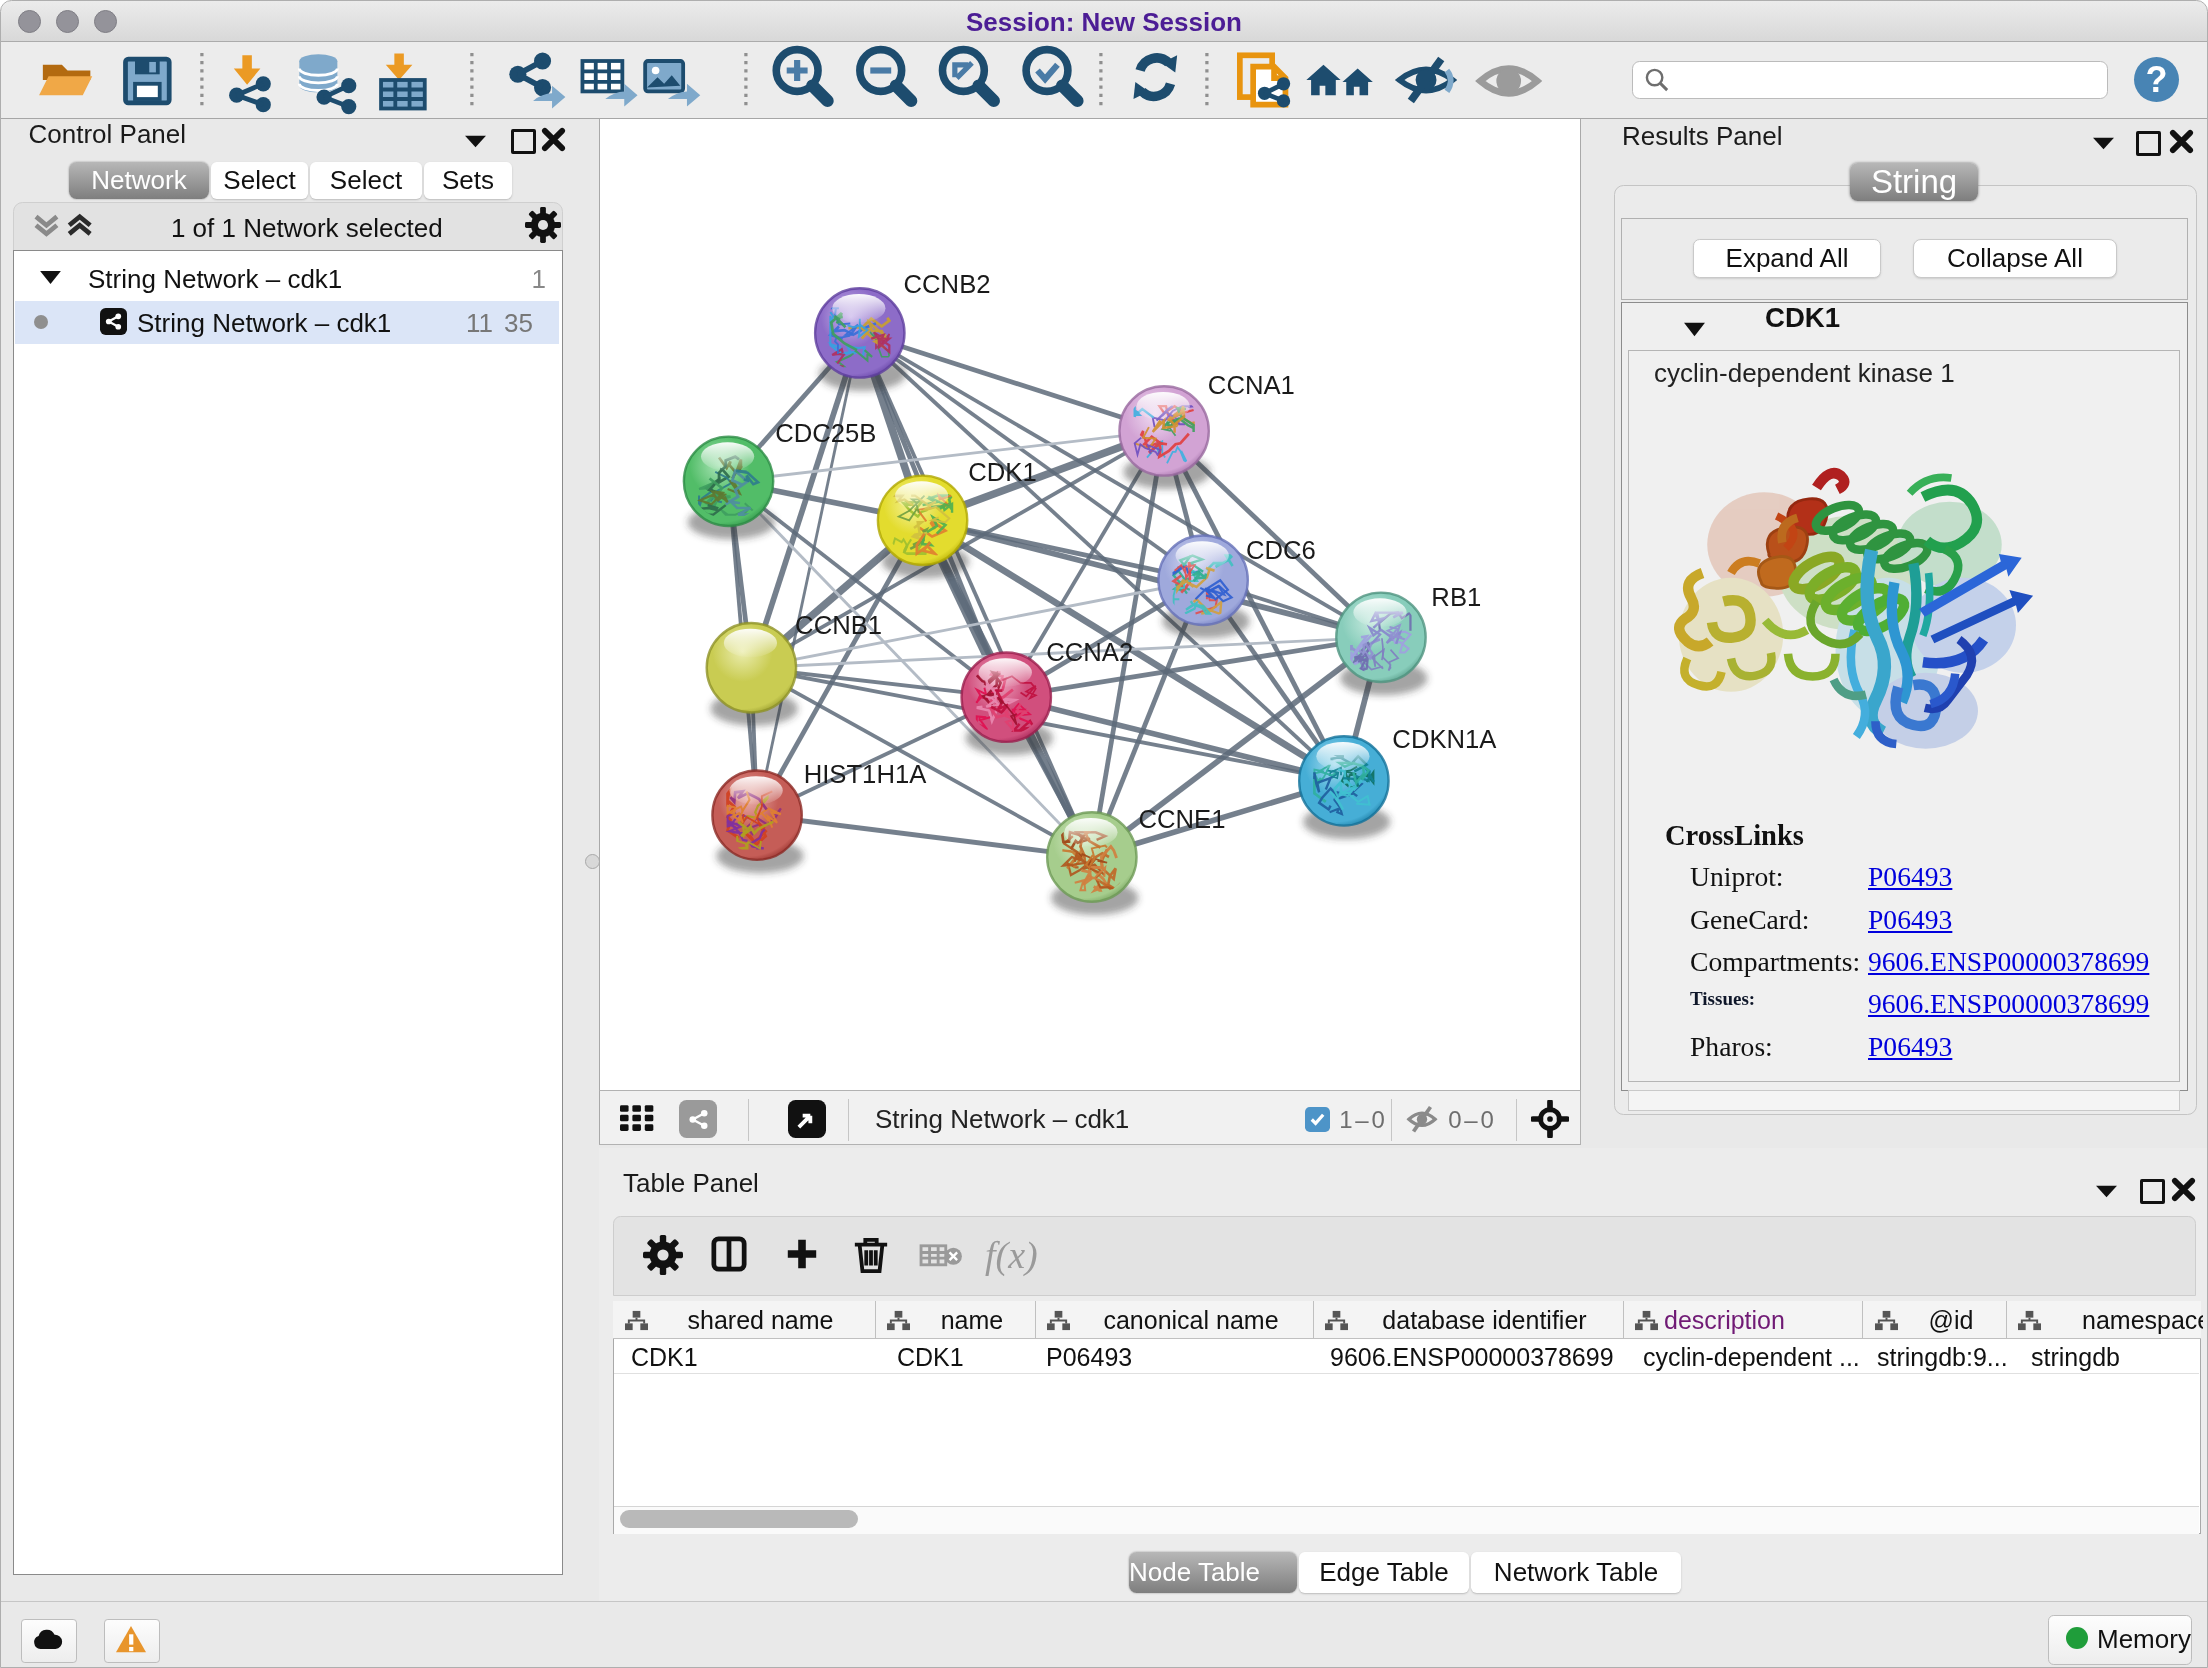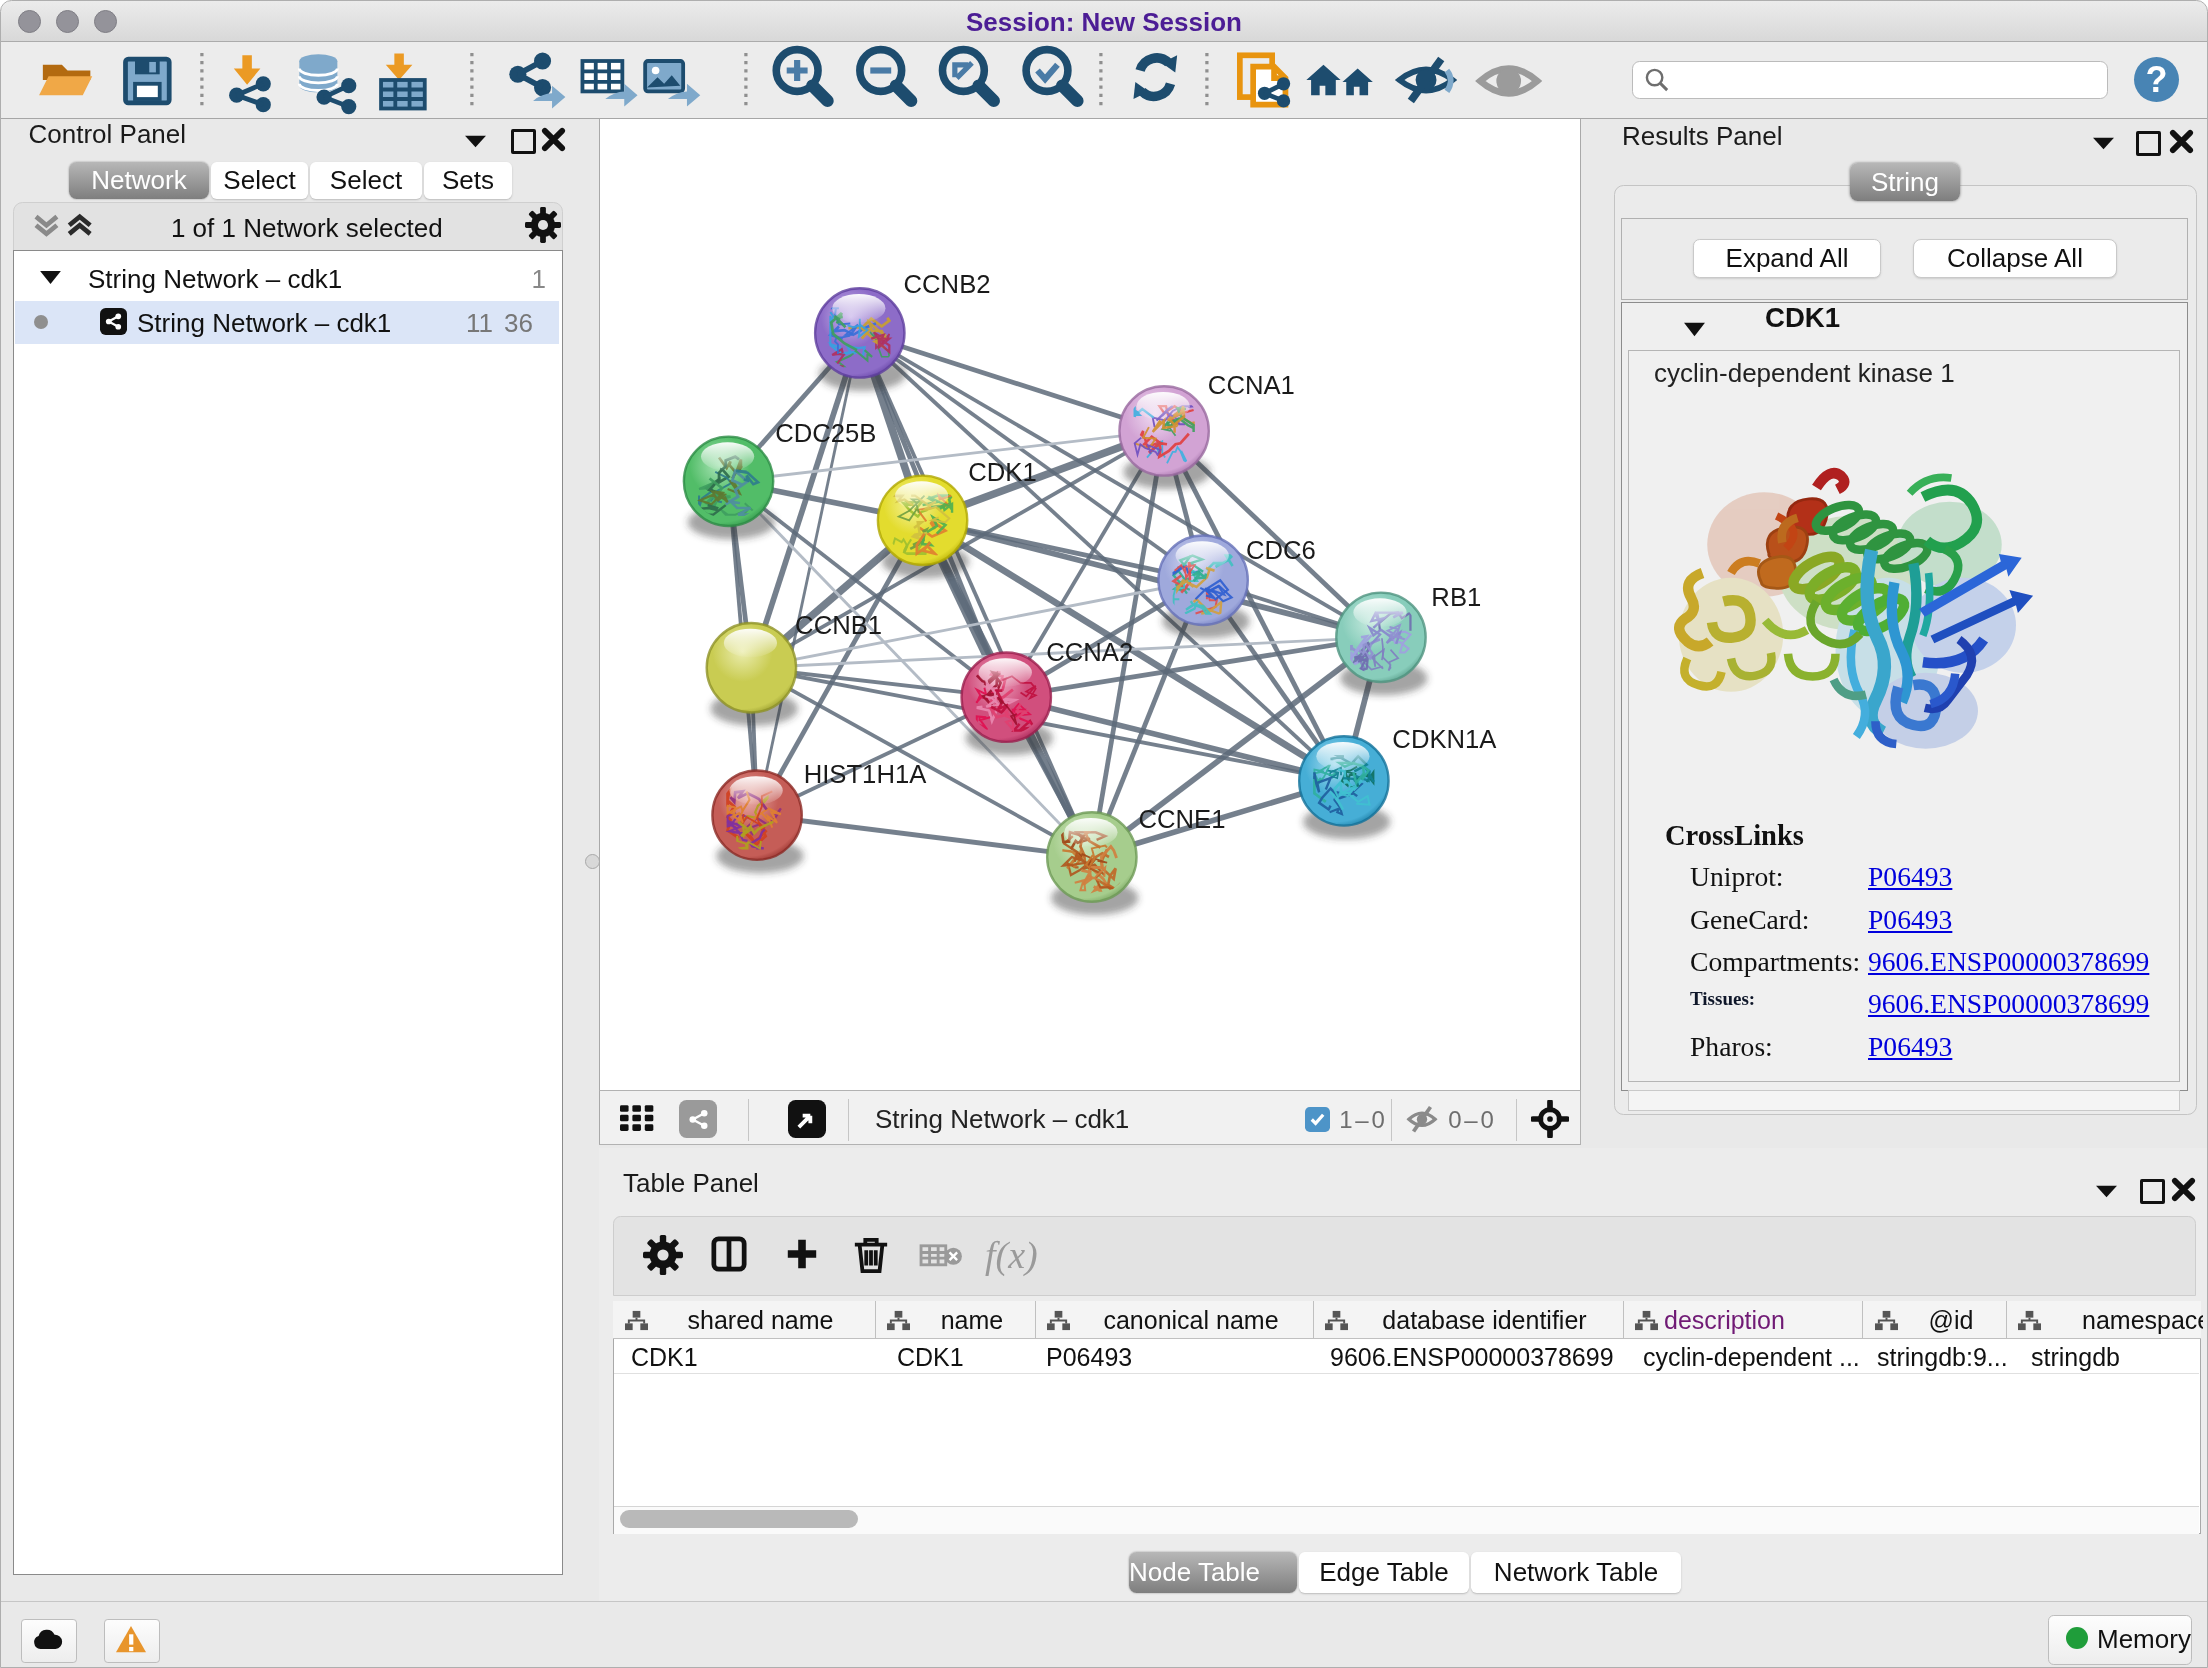--- a/index.html
+++ b/index.html
@@ -193,21 +193,21 @@
 <svg class="abs" style="left:104px;top:312px" width="19" height="19" viewBox="0 0 20 20">
     <g fill="#fff">
       <circle cx="5" cy="10" r="3"></circle>
       <circle cx="15" cy="4.5" r="3"></circle>
       <circle cx="15" cy="15.5" r="3"></circle>
       <path d="M5 10 L15 4.5 M5 10 L15 15.5" stroke="#fff" stroke-width="2.4"></path>
     </g>
   </svg>
 <div class="txt" style="left:137px;top:308px;font-size:26px;color:#111;">String Network – cdk1</div>
 <div class="txt" style="left:447px;top:308px;width:46px;text-align:right;font-size:26px;color:#777;">11</div>
-<div class="txt" style="left:487px;top:308px;width:46px;text-align:right;font-size:26px;color:#777;">36</div>
+<div class="txt" style="left:487px;top:308px;width:46px;text-align:right;font-size:26px;color:#777;">35</div>
 <div class="abs" style="left:585px;top:854px;width:13.3px;height:13.3px;border-radius:50%;background:#d8d8d8;border:1px solid #a8a8a8;"></div>
 <div class="abs" style="left:1583px;top:625px;width:13.3px;height:13.3px;border-radius:50%;background:#d8d8d8;border:1px solid #a8a8a8;"></div>
 <div class="abs" style="left:1396px;top:1151px;width:13.3px;height:13.3px;border-radius:50%;background:#d8d8d8;border:1px solid #a8a8a8;"></div>
 <div class="abs" style="left:599px;top:119px;width:980px;height:971px;background:#fff;border-left:1.9px solid #a9a9a9;border-right:1.9px solid #a9a9a9;"></div>
 <svg class="abs" style="left:599px;top:119px" width="980" height="971" viewBox="630 125 1030 1021">
     <defs>
       <radialGradient id="gCCNB2" cx="40%" cy="32%" r="75%">
         <stop offset="0%" stop-color="#cdbcec"></stop>
         <stop offset="45%" stop-color="#8d6cc8"></stop>
         <stop offset="85%" stop-color="#8d6cc8"></stop>
@@ -631,21 +631,21 @@
 <div class="abs" style="left:1581px;top:119px;width:628px;height:1029px;background:#e9e9e9;"></div>
 <div class="txt" style="left:1622px;top:121px;font-size:26px;color:#1a1a1a;">Results Panel</div>
 <svg class="abs" style="left:2090px;top:133px" width="27" height="19" viewBox="0 0 28 20">
     <path d="M3 5 h22 l-11 12 z" fill="#111"></path>
   </svg>
 <div class="abs" style="left:2136px;top:131px;width:19px;height:19px;border:3.3px solid #111;border-radius:1.9px;"></div>
 <svg class="abs" style="left:2169px;top:129px" width="25" height="25" viewBox="0 0 26 26">
     <path d="M4 4 L22 22 M22 4 L4 22" stroke="#111" stroke-width="6" stroke-linecap="round"></path>
   </svg>
 <div class="abs" style="left:1614px;top:185px;width:581px;height:928px;background:#ebebeb;border:1px solid #c4c4c4;border-radius:9.5px;"></div>
-<div class="abs" style="left:1850px;top:163px;width:110px;height:38px;border-radius:7.6px;background:linear-gradient(#b7b7b7,#7e7e7e);color:#fff;font-size:26px;text-align:center;line-height:38px;box-shadow:0 0 2.9px #777;">String</div>
+<div class="abs" style="left:1850px;top:163px;width:128px;height:38px;border-radius:7.6px;background:linear-gradient(#b7b7b7,#7e7e7e);color:#fff;font-size:33px;text-align:center;line-height:38px;box-shadow:0 0 2.9px #777;">String</div>
 <div class="abs" style="left:1621px;top:218px;width:565px;height:80px;background:#ebebeb;border:1px solid #b0b0b0;"></div>
 <div class="abs" style="left:1693px;top:239px;width:186px;height:37px;background:#fff;border:1px solid #c9c9c9;border-radius:6.7px;font-size:26px;text-align:center;line-height:37px;color:#111;box-shadow:0 1px 1.9px #ccc;">Expand All</div>
 <div class="abs" style="left:1913px;top:239px;width:202px;height:37px;background:#fff;border:1px solid #c9c9c9;border-radius:8px;font-size:26px;text-align:center;line-height:37px;color:#111;box-shadow:0 1px 1.9px #ccc;">Collapse All</div>
 <div class="abs" style="left:1621px;top:302px;width:565px;height:787px;background:#efefef;border:1.9px solid #8c8c8c;"></div>
 <svg class="abs" style="left:1682px;top:320px" width="25px" height="19" viewBox="0 0 26 20">
     <path d="M2 3 h22 l-11 14 z" fill="#111"></path>
   </svg>
 <div class="txt" style="left:1765px;top:302px;font-size:27.6px;font-weight:bold;color:#111;">CDK1</div>
 <div class="abs" style="left:1628px;top:350px;width:550px;height:730px;background:#f0f0f0;border:1px solid #b5b5b5;"></div>
 <div class="txt" style="left:1654px;top:358px;font-size:26px;color:#222;">cyclin-dependent kinase 1</div>

